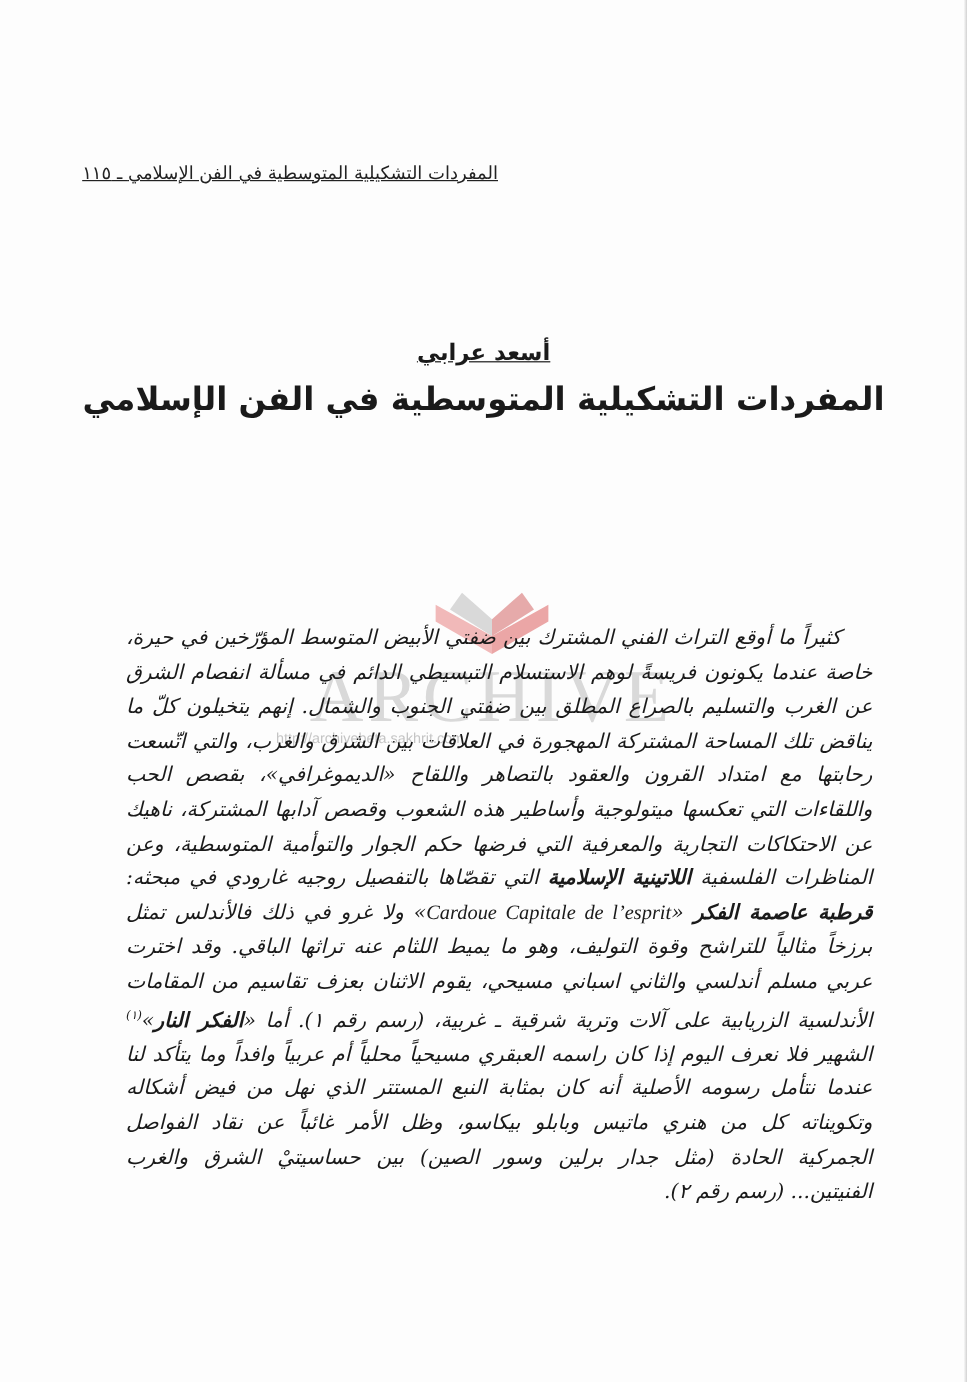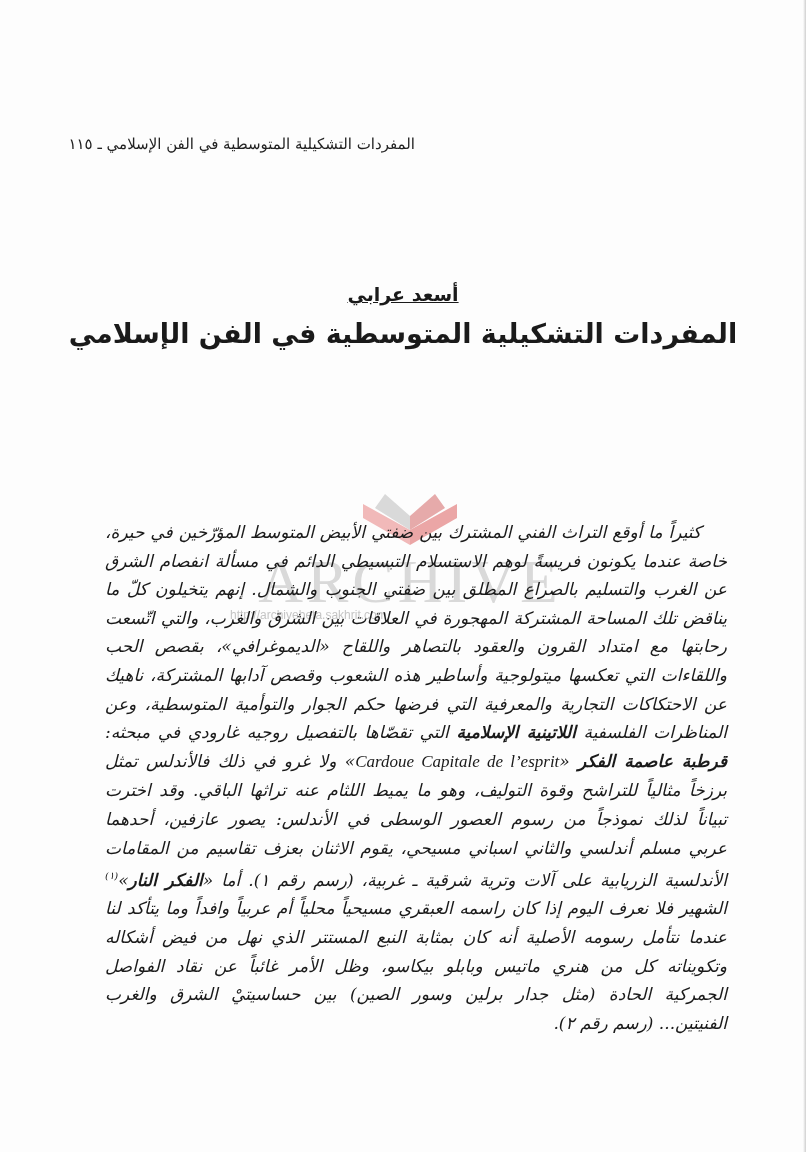--- a/index.html
+++ b/index.html
@@ -13,20 +13,21 @@
   }
   .page-edge {
     position: absolute; top: 0; bottom: 0; right: 0; width: 3px;
     background: linear-gradient(to left, #cfcfcf, #fdfdfd);
   }
   .running-head {
     position: absolute; top: 132px; left: 60px; width: 355px;
     direction: rtl; text-align: right;
     font-size: 15px; line-height: 24px; color: #222;
     white-space: nowrap;
+    text-decoration: underline;
   }
   .watermark {
     position: absolute; left: 230px; top: 468px; width: 360px; height: 170px;
     pointer-events: none;
   }
   .watermark .book {
     position: absolute; left: 125px; top: 22px; width: 110px; height: 60px;
   }
   .watermark .wm-word {
     position: absolute; left: 0; right: 0; top: 78px; text-align: center;
@@ -92,21 +93,20 @@
     <span class="line first"><span>كثيراً ما أوقع التراث الفني المشترك بين ضفتي الأبيض المتوسط المؤرّخين في حيرة،</span></span>
     <span class="line"><span>خاصة عندما يكونون فريسةً لوهم الاستسلام التبسيطي الدائم في مسألة انفصام الشرق</span></span>
     <span class="line"><span>عن الغرب والتسليم بالصراع المطلق بين ضفتي الجنوب والشمال. إنهم يتخيلون كلّ ما</span></span>
     <span class="line"><span>يناقض تلك المساحة المشتركة المهجورة في العلاقات بين الشرق والغرب، والتي اتّسعت</span></span>
     <span class="line"><span>رحابتها مع امتداد القرون والعقود بالتصاهر واللقاح «الديموغرافي»، بقصص الحب</span></span>
     <span class="line"><span>واللقاءات التي تعكسها ميتولوجية وأساطير هذه الشعوب وقصص آدابها المشتركة، ناهيك</span></span>
     <span class="line"><span>عن الاحتكاكات التجارية والمعرفية التي فرضها حكم الجوار والتوأمية المتوسطية، وعن</span></span>
     <span class="line"><span>المناظرات الفلسفية </span><span class="bold">اللاتينية الإسلامية</span><span> التي تقصّاها بالتفصيل روجيه غارودي في مبحثه:</span></span>
     <span class="line"><span class="bold">قرطبة عاصمة الفكر</span><span> «</span><span class="latin" dir="ltr">Cardoue Capitale de l’esprit</span><span>» ولا غرو في ذلك فالأندلس تمثل</span></span>
     <span class="line"><span>برزخاً مثالياً للتراشح وقوة التوليف، وهو ما يميط اللثام عنه تراثها الباقي. وقد اخترت</span></span>
-    <span class="line"><span>تبياناً لذلك نموذجاً من رسوم العصور الوسطى في الأندلس: يصور عازفين، أحدهما</span></span>
     <span class="line"><span>عربي مسلم أندلسي والثاني اسباني مسيحي، يقوم الاثنان بعزف تقاسيم من المقامات</span></span>
     <span class="line"><span>الأندلسية الزريابية على آلات وترية شرقية ـ غربية، (رسم رقم ١). أما «</span><span class="bold">الفكر النار</span><span>»</span><sup>(١)</sup></span>
     <span class="line"><span>الشهير فلا نعرف اليوم إذا كان راسمه العبقري مسيحياً محلياً أم عربياً وافداً وما يتأكد لنا</span></span>
     <span class="line"><span>عندما نتأمل رسومه الأصلية أنه كان بمثابة النبع المستتر الذي نهل من فيض أشكاله</span></span>
     <span class="line"><span>وتكويناته كل من هنري ماتيس وبابلو بيكاسو، وظل الأمر غائباً عن نقاد الفواصل</span></span>
     <span class="line"><span>الجمركية الحادة (مثل جدار برلين وسور الصين) بين حساسيتيْ الشرق والغرب</span></span>
     <span class="line last"><span>الفنيتين... (رسم رقم ٢).</span></span>
   </div>
 
 </body></html>

